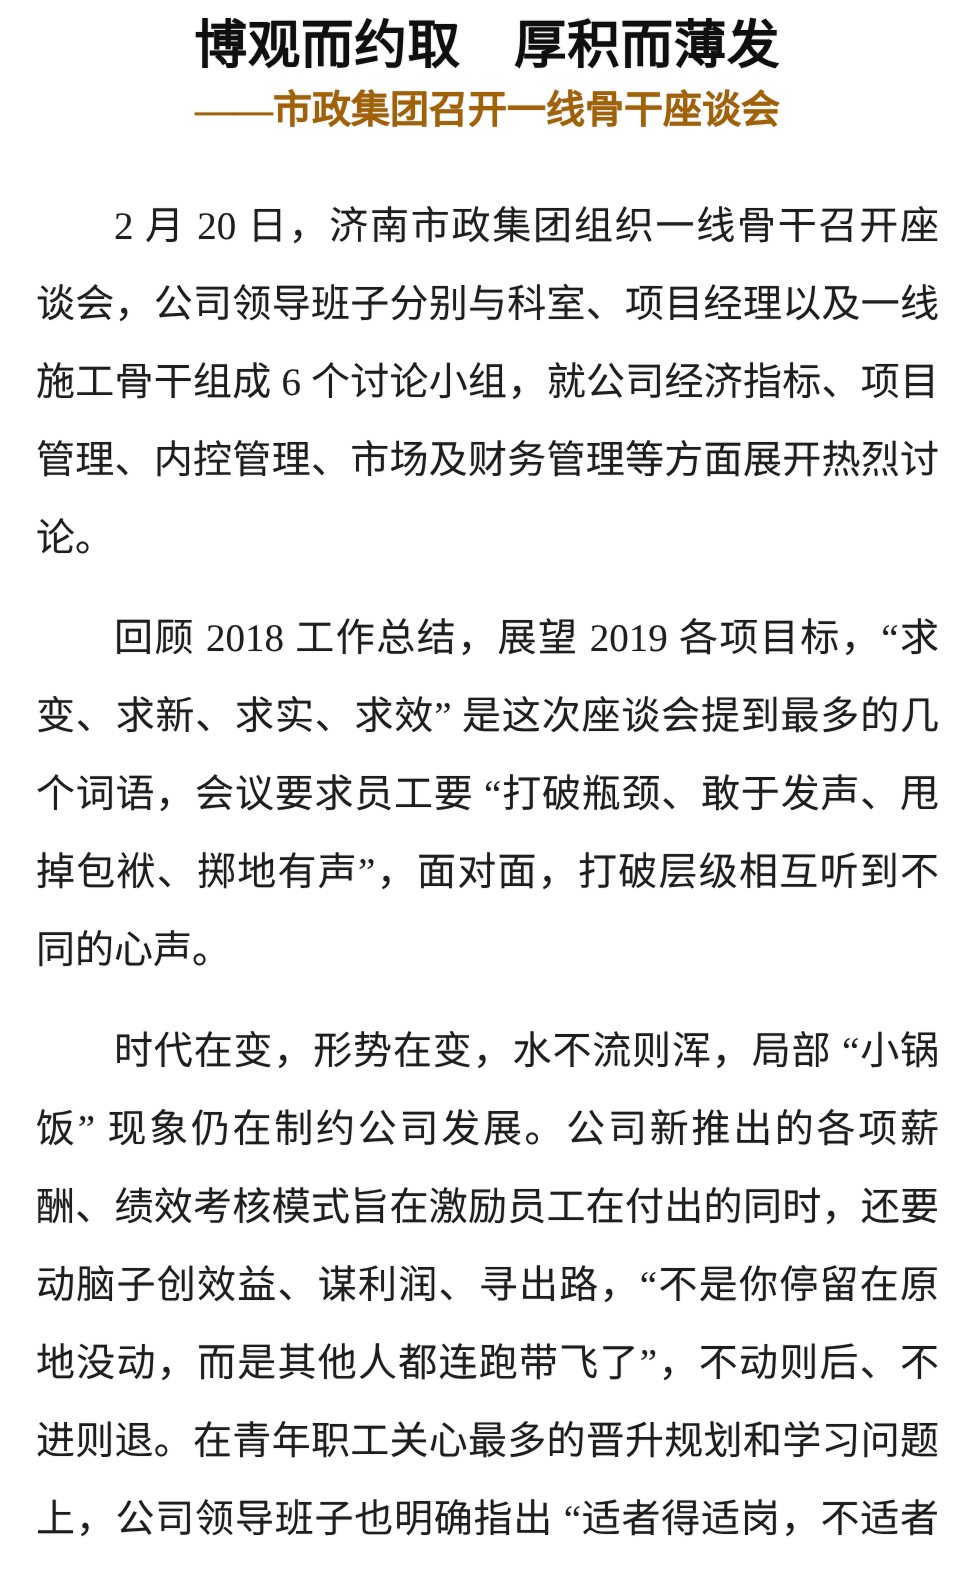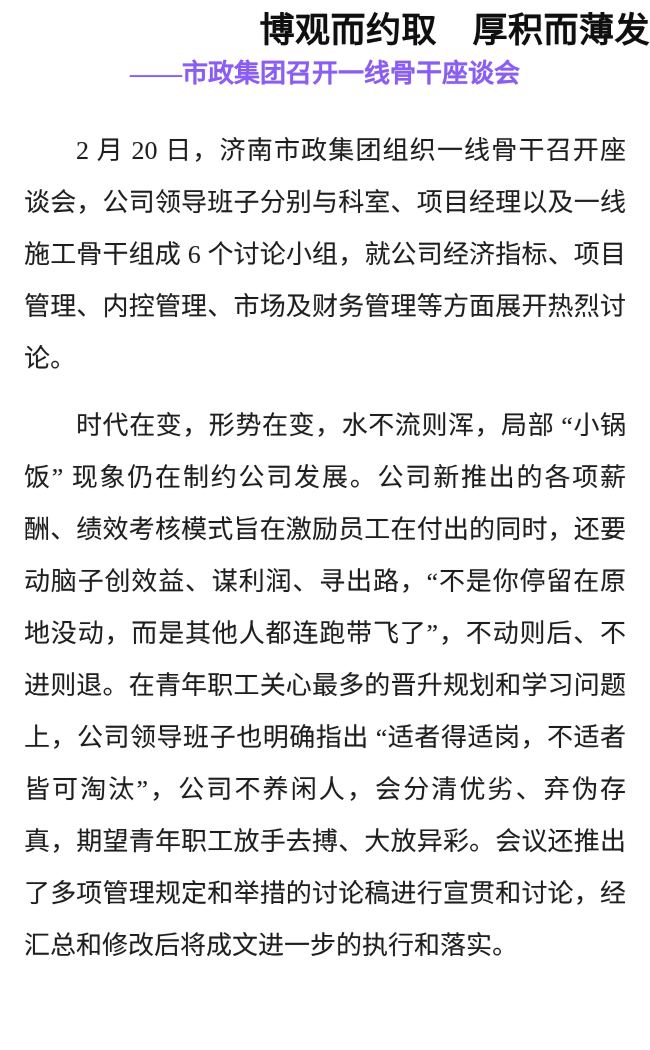--- a/index.html
+++ b/index.html
@@ -13,35 +13,35 @@
     height: 1050px;
     margin: 0 auto;
     background: #ffffff;
     overflow: hidden;
     font-family: "Liberation Serif", "DejaVu Serif", serif;
     color: #1c1c1c;
     -webkit-font-smoothing: antialiased;
   }
   .doc-title {
     margin: 10px 0 0 0;
-    text-align: right;
+    text-align: center;
     font-size: 35px;
     line-height: 1.2;
     font-weight: 700;
     color: #0f0f0f;
     letter-spacing: 0.5px;
     text-shadow: 0 0 1px rgba(30,30,30,0.35);
   }
   .doc-subtitle {
     margin: 7px 0 0 0;
     text-align: center;
     font-size: 26px;
     line-height: 1.15;
     font-weight: 700;
-    color: #8b5cf6;
+    color: #a16207;
     text-shadow: 0 0 1px rgba(30,30,30,0.3);
   }
   .doc-body {
     margin-top: 36px;
     padding: 0 9px;
     font-size: 26px;
     line-height: 52px;
     text-align: justify;
     text-justify: inter-ideograph;
     color: #1e1e1e;
@@ -55,16 +55,17 @@
   }
 </style>
 </head>
 <body>
 
 <div class="page">
   <h1 class="doc-title">博观而约取　厚积而薄发</h1>
   <h2 class="doc-subtitle">——市政集团召开一线骨干座谈会</h2>
   <div class="doc-body">
     <p>2 月 20 日，济南市政集团组织一线骨干召开座谈会，公司领导班子分别与科室、项目经理以及一线施工骨干组成 6 个讨论小组，就公司经济指标、项目管理、内控管理、市场及财务管理等方面展开热烈讨论。</p>
+    <p>回顾 2018 工作总结，展望 2019 各项目标，“求变、求新、求实、求效” 是这次座谈会提到最多的几个词语，会议要求员工要 “打破瓶颈、敢于发声、甩掉包袱、掷地有声”，面对面，打破层级相互听到不同的心声。</p>
     <p>时代在变，形势在变，水不流则浑，局部 “小锅饭” 现象仍在制约公司发展。公司新推出的各项薪酬、绩效考核模式旨在激励员工在付出的同时，还要动脑子创效益、谋利润、寻出路，“不是你停留在原地没动，而是其他人都连跑带飞了”，不动则后、不进则退。在青年职工关心最多的晋升规划和学习问题上，公司领导班子也明确指出 “适者得适岗，不适者皆可淘汰”，公司不养闲人，会分清优劣、弃伪存真，期望青年职工放手去搏、大放异彩。会议还推出了多项管理规定和举措的讨论稿进行宣贯和讨论，经汇总和修改后将成文进一步的执行和落实。</p>
 
   </div>
 </div>
 
 </body></html>

